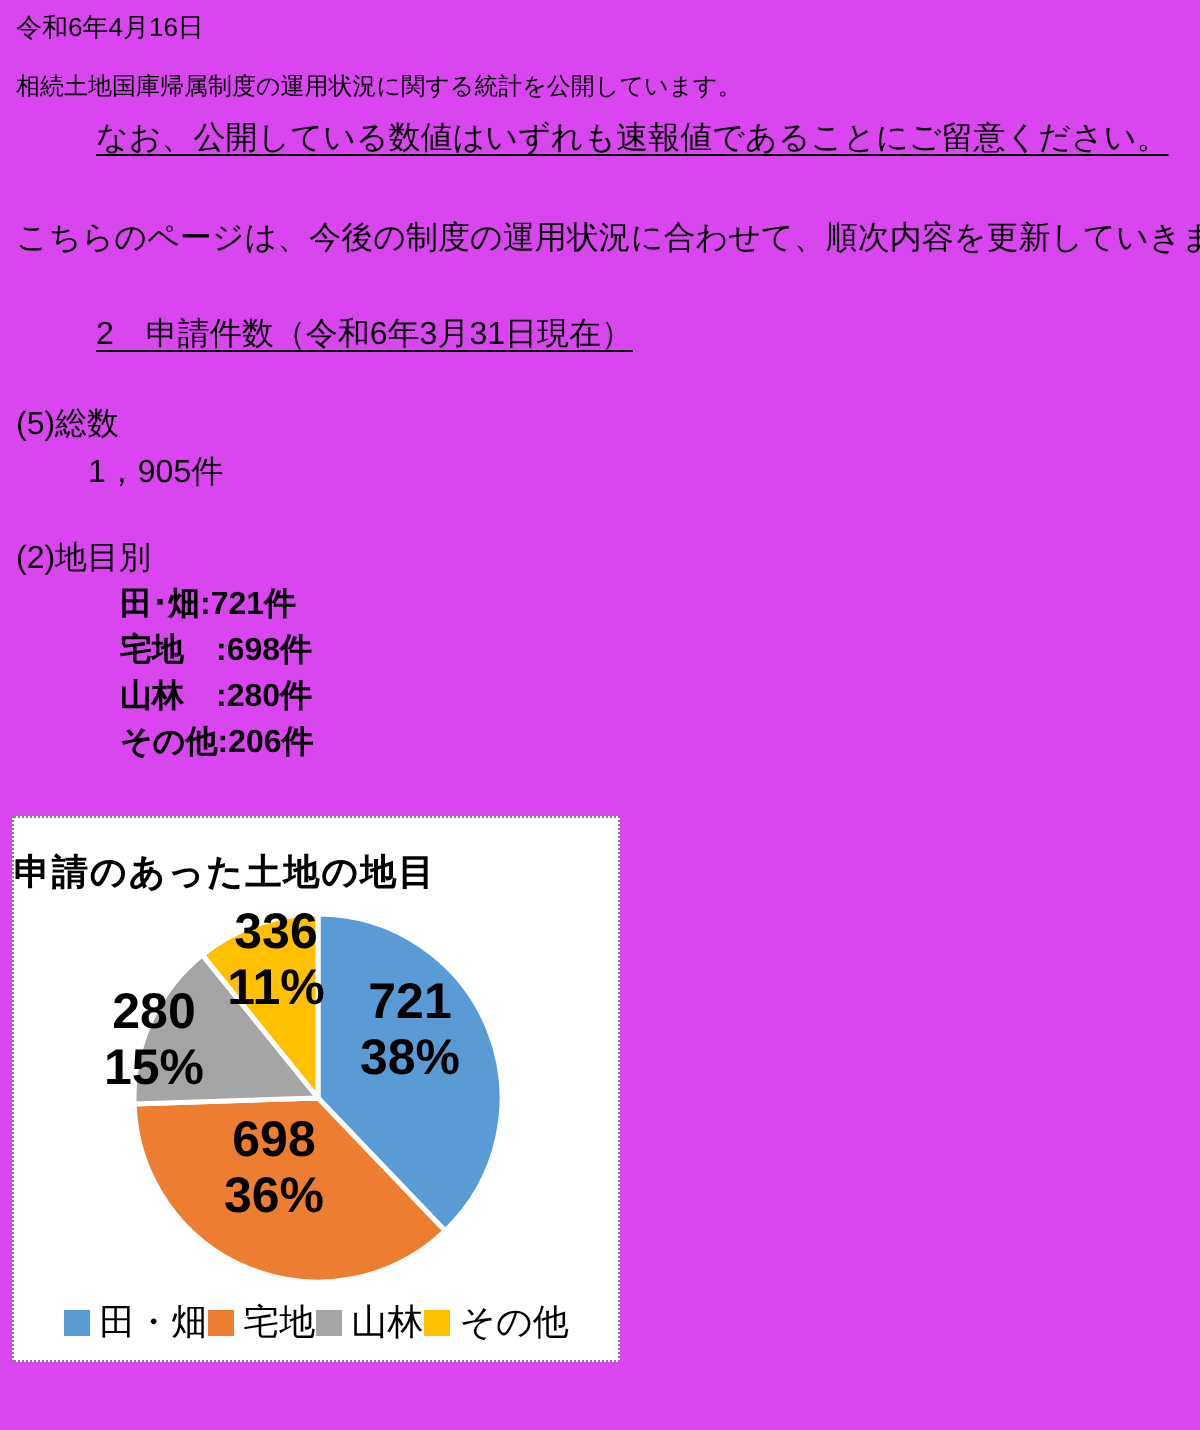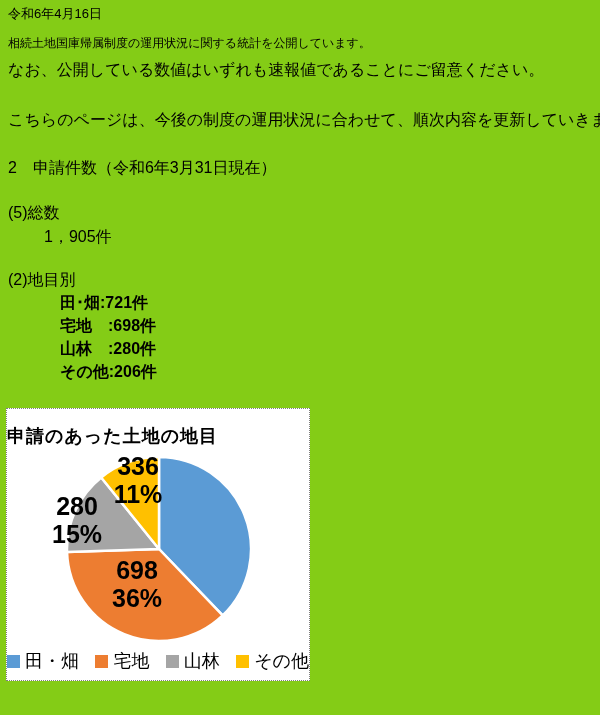--- a/index.html
+++ b/index.html
@@ -1,21 +1,21 @@
 <!DOCTYPE html>
 <html><head>
 <meta charset="utf-8">
 <style>
   html,body{margin:0;padding:0;background:#fff;}
   #canvas{
-    position:relative;width:600px;height:715px;background:#84cc16;
+    position:relative;width:600px;height:715px;background:#d946ef;
     font-family:"Liberation Sans","DejaVu Sans",sans-serif;color:#000;overflow:hidden;
   }
   .t{position:absolute;white-space:pre;line-height:1.3;}
-  .u{text-underline-offset:3px;}
+  .u{text-decoration:underline;text-underline-offset:3px;margin-left:40px;}
   .date{left:8px;top:6px;font-size:13px;}
   .l1{left:8px;top:36px;font-size:12px;}
   .l2{left:8px;top:60px;font-size:16px;}
   .p2{left:8px;top:110px;font-size:16px;}
   .heading{left:8px;top:158px;font-size:16px;}
   .s1label{left:8px;top:203px;font-size:16px;}
   .s1value{left:44px;top:227px;font-size:16px;}
   .s2label{left:8px;top:270px;font-size:16px;}
   .item{left:60px;font-size:16px;font-weight:bold;}
   .i0{top:293px;} .i1{top:316px;} .i2{top:339px;} .i3{top:362px;}
@@ -33,21 +33,21 @@
     position:absolute;transform:translate(-50%,-50%);text-align:center;
     font-size:25px;font-weight:bold;line-height:28px;color:#000;
   }
   .plabel span{display:block;}
   .pl0{left:198px;top:106px;}
   .pl1{left:130px;top:175px;}
   .pl2{left:70px;top:111px;}
   .pl3{left:131px;top:71px;}
   .legend{
     position:absolute;left:0;top:240px;width:100%;
-    display:flex;justify-content:space-between;align-items:center;
+    display:flex;justify-content:center;align-items:center;
     font-size:18px;
   }
   .legend-item{display:flex;align-items:center;gap:5px;white-space:nowrap;}
   .swatch{display:inline-block;width:13px;height:13px;flex:0 0 13px;}
 </style>
 </head>
 <body>
 
 <div id="canvas">
 
@@ -72,20 +72,24 @@
   <div class="chartbox">
     <div class="chart-title">申請のあった土地の地目</div>
 
     <svg id="pie-svg" viewBox="0 0 302 271" xmlns="http://www.w3.org/2000/svg">
         <path d="M 152 140 L 152.00 48.00 A 92 92 0 0 1 215.62 206.46 Z" fill="#5B9BD5" stroke="#FFFFFF" stroke-width="2.5" stroke-linejoin="round"></path>
         <path d="M 152 140 L 215.62 206.46 A 92 92 0 0 1 60.05 142.96 Z" fill="#ED7D31" stroke="#FFFFFF" stroke-width="2.5" stroke-linejoin="round"></path>
         <path d="M 152 140 L 60.05 142.96 A 92 92 0 0 1 94.19 68.43 Z" fill="#A5A5A5" stroke="#FFFFFF" stroke-width="2.5" stroke-linejoin="round"></path>
         <path d="M 152 140 L 94.19 68.43 A 92 92 0 0 1 152.00 48.00 Z" fill="#FFC000" stroke="#FFFFFF" stroke-width="2.5" stroke-linejoin="round"></path>
       </svg>
 
+    <div class="plabel pl0">
+      <span>721</span>
+      <span>38%</span>
+    </div>
     <div class="plabel pl1">
       <span>698</span>
       <span>36%</span>
     </div>
     <div class="plabel pl2">
       <span>280</span>
       <span>15%</span>
     </div>
     <div class="plabel pl3">
       <span>336</span>

